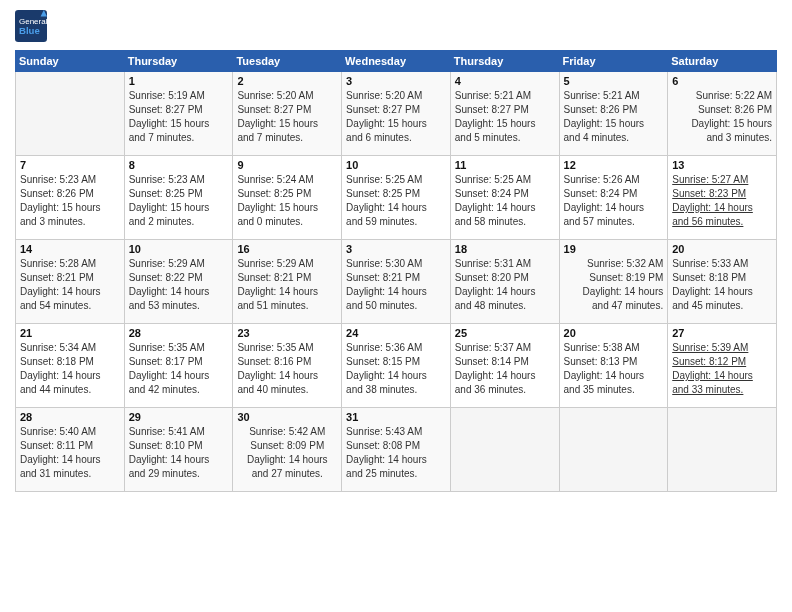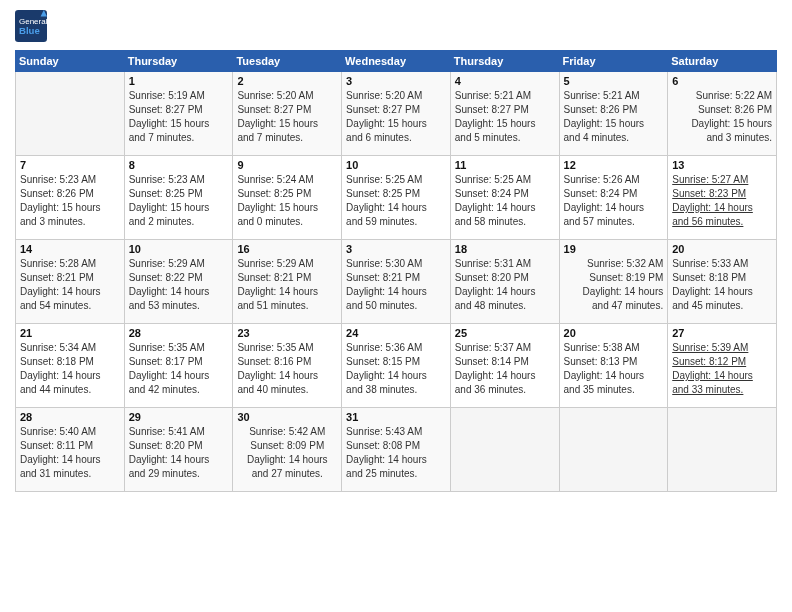--- a/index.html
+++ b/index.html
@@ -323,21 +323,21 @@
           <td>
             <span class="day-num">28</span>
             <div class="day-info" style="white-space: pre-line;">Sunrise: 5:40 AM
 Sunset: 8:11 PM
 Daylight: 14 hours
 and 31 minutes.</div>
           </td>
           <td>
             <span class="day-num">29</span>
             <div class="day-info" style="white-space: pre-line;">Sunrise: 5:41 AM
-Sunset: 8:20 PM
+Sunset: 8:10 PM
 Daylight: 14 hours
 and 29 minutes.</div>
           </td>
           <td>
             <span class="day-num">30</span>
             <div class="day-info" style="white-space: pre-line; text-align: center;">Sunrise: 5:42 AM
 Sunset: 8:09 PM
 Daylight: 14 hours
 and 27 minutes.</div>
           </td>

